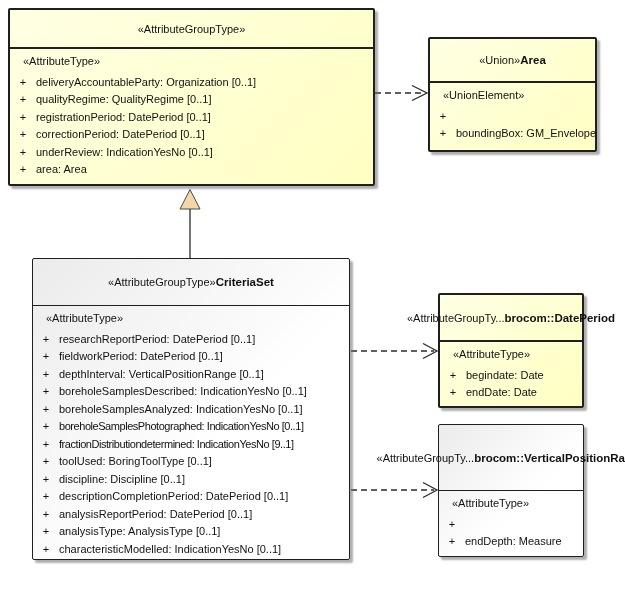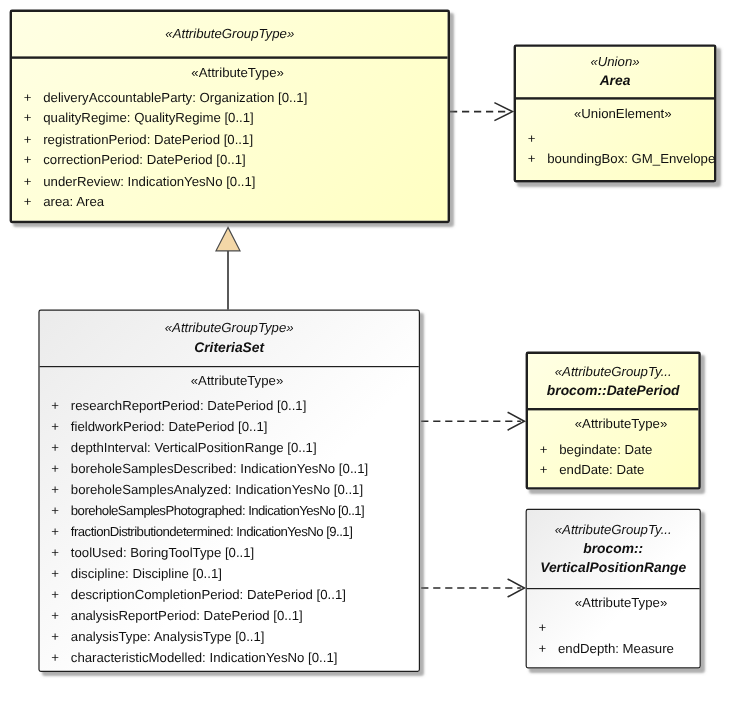--- a/index.html
+++ b/index.html
@@ -30,39 +30,37 @@
     border-radius: 2px;
     box-shadow: 3px 3px 2px rgba(110,110,110,0.55);
   }
   .uml-box.thick { border-width: 2px; }
   .uml-box.yellow { background: linear-gradient(135deg, #ffffe4 0%, #ffffc2 100%); }
   .uml-box.white  { background: linear-gradient(135deg, #ebebeb 0%, #ffffff 60%); }
 
   .hdr {
     box-sizing: border-box;
     display: flex;
-    flex-direction: column;
     justify-content: center;
     align-items: center;
     border-bottom: 1px solid #1f1f1f;
     line-height: 16px;
     text-align: center;
-    font-style: italic;
   }
   .thick .hdr { border-bottom-width: 2px; }
   .stereo { font-size: 11px; }
   .cname  { font-size: 11.5px; font-weight: bold; }
 
   .attrs {
     box-sizing: border-box;
     padding-top: 4px;
     font-size: 11px;
     line-height: 17.5px;
   }
-  .comp-label { padding-left: 13px; margin-bottom: 3px; text-align: center; }
+  .comp-label { padding-left: 13px; margin-bottom: 3px; }
   .row { display: flex; white-space: nowrap; }
   .row .vis { flex: 0 0 26px; text-align: center; }
   .row .txt { flex: 1 1 auto; }
   .row.tight .txt { letter-spacing: -0.45px; }
 
   .note {
     position: absolute;
     font-size: 11.5px;
     font-style: italic;
     text-align: center;

